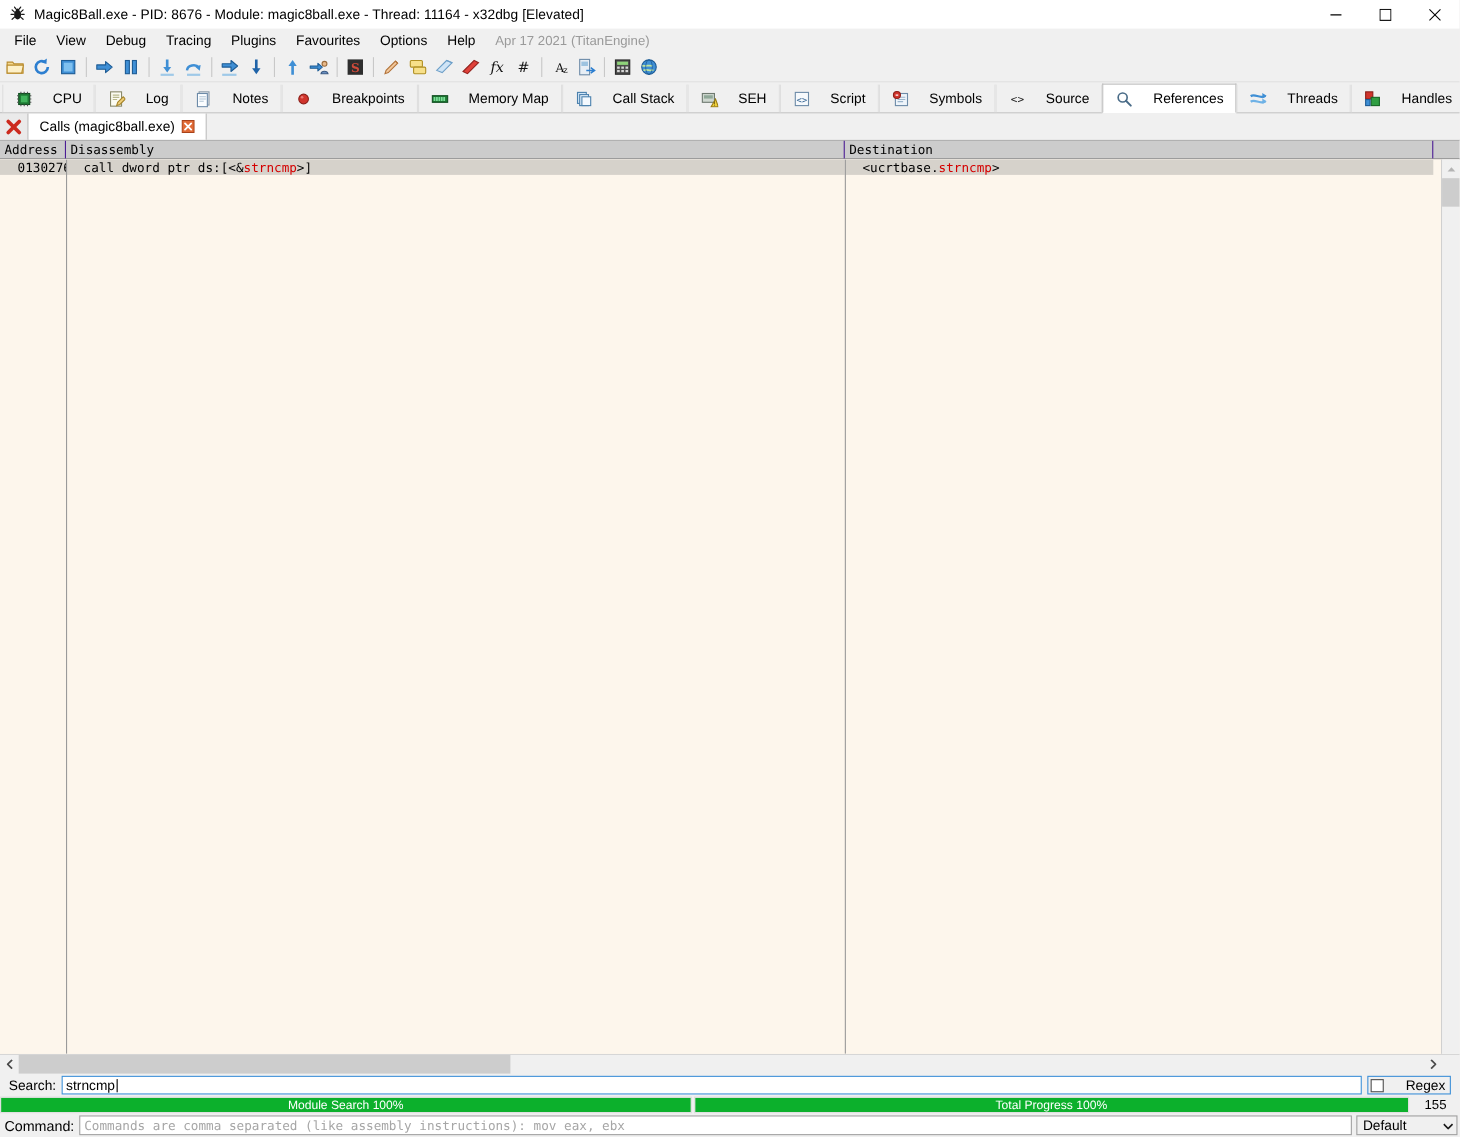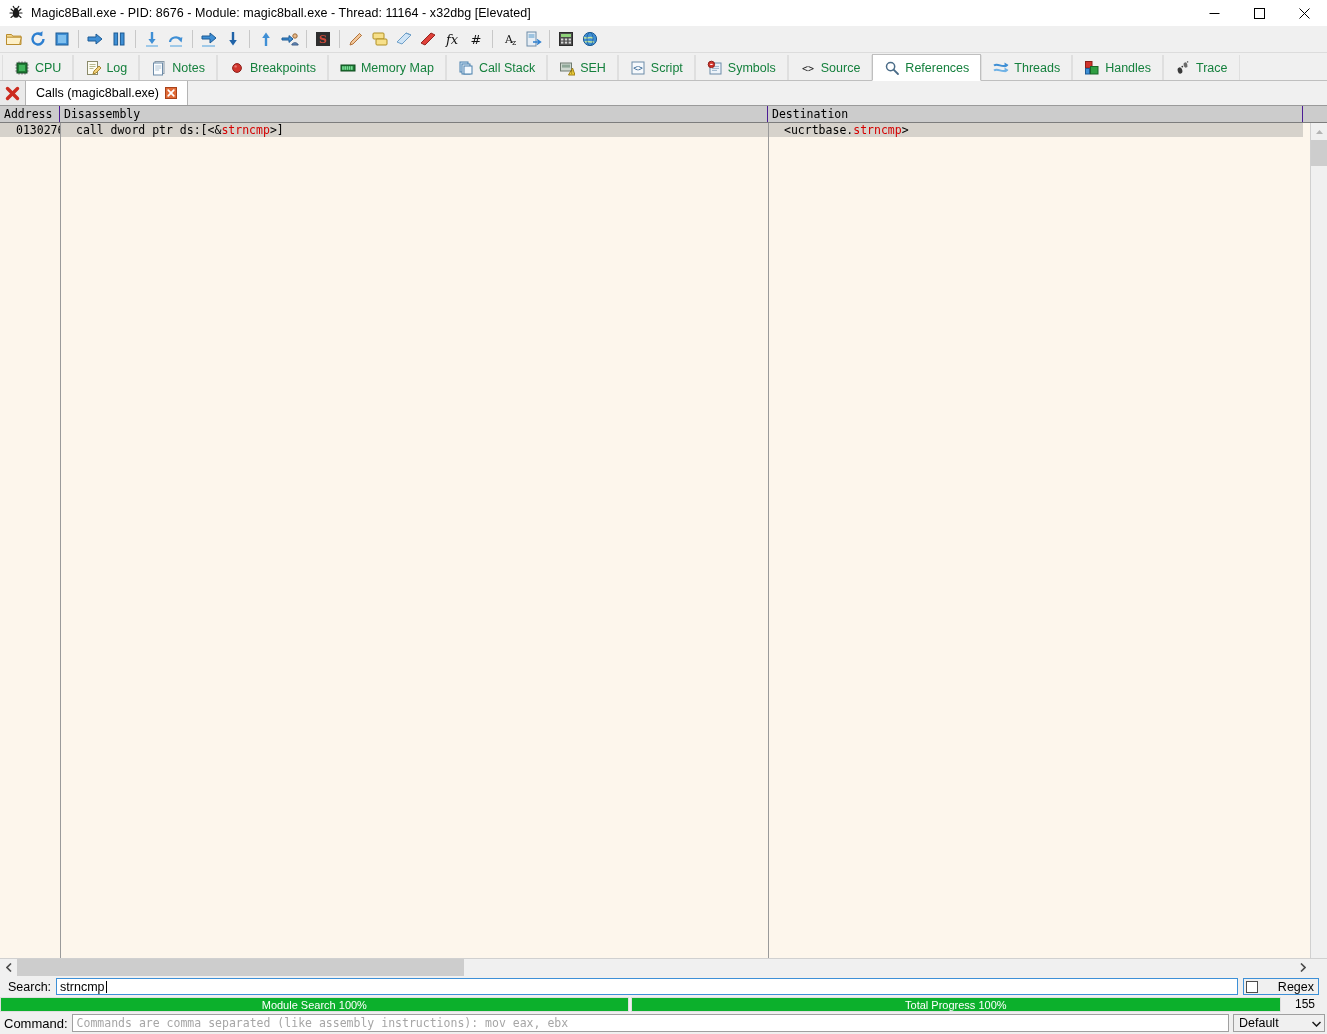--- a/index.html
+++ b/index.html
@@ -31,22 +31,22 @@
   .menu-version { padding:2px 9px; font-size:12px; color:#9a9a9a; white-space:nowrap; }
 
   
   .toolbar { height:26px; min-height:26px; background:#f0f0f0; display:flex; align-items:center; padding-left:2px; border-bottom:1px solid #dcdcdc;}
   .tbtn { width:24px; height:24px; display:flex; align-items:center; justify-content:center; flex:0 0 auto; }
   .tsep { width:1px; height:18px; background:#c8c8c8; margin:0 4px; flex:0 0 auto; }
 
   
   .tabstrip { height:27px; min-height:27px; background:#f0f0f0; display:flex; align-items:flex-end; padding-left:2px; border-bottom:1px solid #bfbfbf; position:relative; }
   .tab {
-    height:25px; display:flex; align-items:center; gap:5px; padding:0 11px;
-    font-size:12.5px; color:#15803d; white-space:nowrap; background:#f0f0f0;
+    height:25px; display:flex; align-items:center; gap:18px; padding:0 11px;
+    font-size:12.5px; color:#000000; white-space:nowrap; background:#f0f0f0;
     border-left:1px solid #dfdfdf; border-right:1px solid #dfdfdf; position:relative;
   }
   .tab.active { background:#ffffff; border:1px solid #bfbfbf; border-bottom:1px solid #ffffff; margin-bottom:-1px; z-index:2; }
   .tab-ico { width:16px; height:16px; display:block; flex:0 0 auto; }
 
   
   .subtabstrip { height:24px; min-height:24px; background:#f0f0f0; display:flex; align-items:stretch; border-bottom:1px solid #9a9a9a; }
   .subtab-close-all { width:25px; display:flex; align-items:center; justify-content:center; background:#eaeaea; border-right:1px solid #b4b4b4; }
   .subtab {
     display:flex; align-items:center; gap:6px; padding:0 10px; background:#ffffff;
@@ -149,20 +149,31 @@
       </div>
       <div class="wc">
         <svg width="11" height="11" viewBox="0 0 11 11">
             <line x1="0.5" y1="0.5" x2="10.5" y2="10.5" stroke="#000" stroke-width="1"></line>
             <line x1="10.5" y1="0.5" x2="0.5" y2="10.5" stroke="#000" stroke-width="1"></line>
           </svg>
       </div>
     </div>
   </div>
 
+  <div class="menubar">
+    <div class="menuitem">File</div>
+    <div class="menuitem">View</div>
+    <div class="menuitem">Debug</div>
+    <div class="menuitem">Tracing</div>
+    <div class="menuitem">Plugins</div>
+    <div class="menuitem">Favourites</div>
+    <div class="menuitem">Options</div>
+    <div class="menuitem">Help</div>
+    <div class="menu-version">Apr 17 2021 (TitanEngine)</div>
+  </div>
 
   <div class="toolbar">
     <div class="tbtn">
       <svg width="18" height="18" viewBox="0 0 18 18">
           <path d="M1.5 4.5h5l1.3 1.6h8.2v8.4H1.5z" fill="#f5d98e" stroke="#b98c2e" stroke-width="1"></path>
           <path d="M1.5 7.2h14.8l-1.6 7.3H1.5z" fill="#fdf0c8" stroke="#b98c2e" stroke-width="1"></path>
         </svg>
     </div>
     <div class="tbtn">
       <svg width="18" height="18" viewBox="0 0 18 18">

